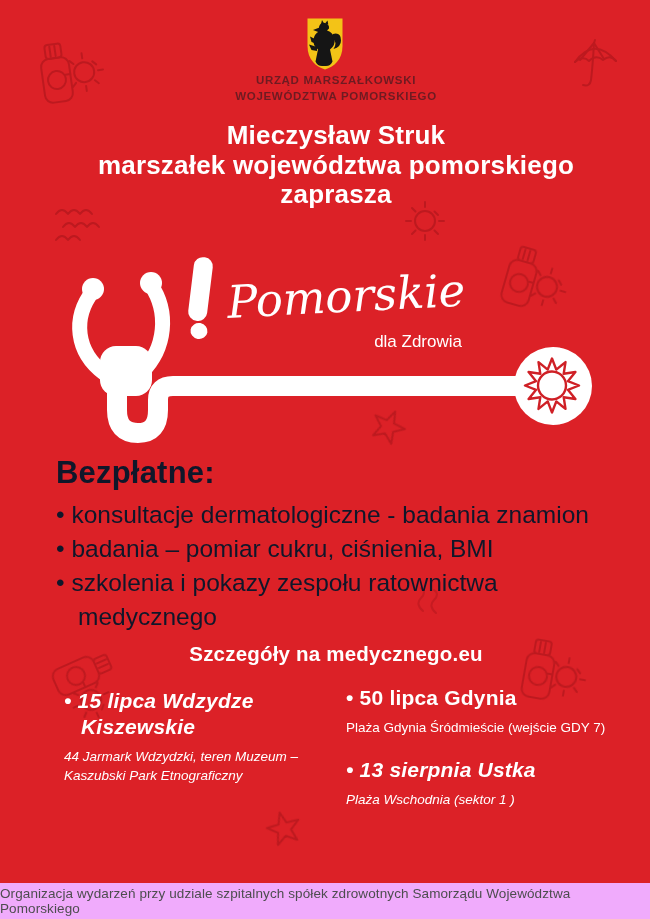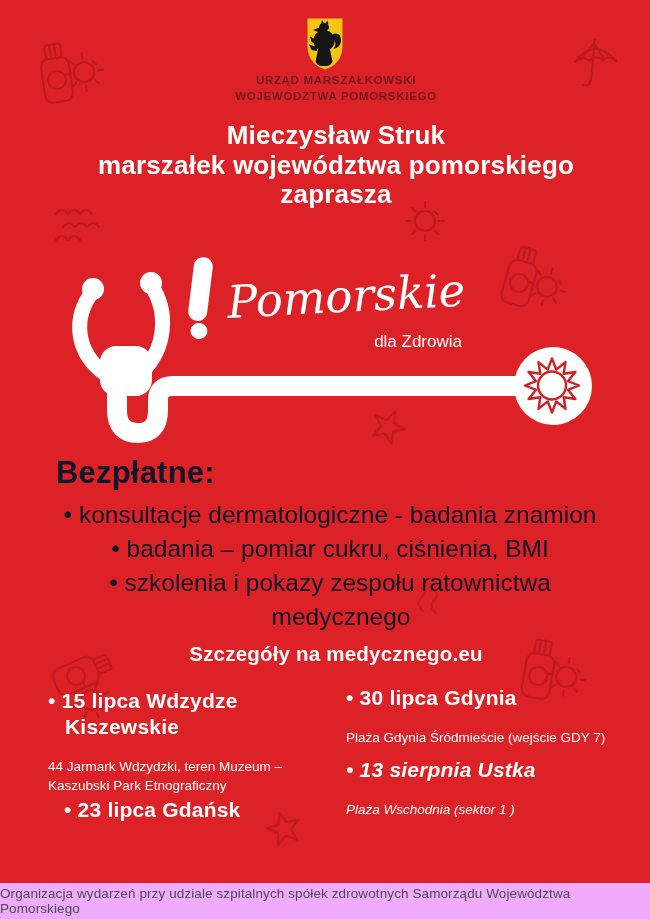--- a/index.html
+++ b/index.html
@@ -17,34 +17,34 @@
   .org-line{left:0;width:650px;text-align:center;color:#6E1B22;
     font-size:11.5px;font-weight:bold;letter-spacing:.7px;}
   .org1{top:74px;} .org2{top:90px;}
   .invite{left:0;top:121px;width:650px;text-align:center;color:#fff;
     font-size:26px;font-weight:600;line-height:29.5px;letter-spacing:.2px;}
 
   
   .free{left:45px;top:455px;width:560px;color:#0f172a;}
   .free h2{margin:0;font-size:31px;font-weight:600;letter-spacing:.2px;}
   .free ul{list-style:none;margin:7px 0 0 0;padding:0;width:548px;}
-  .free li{font-size:24.5px;line-height:34px;padding-left:22px;text-indent:-22px;text-align:center;}
+  .free li{font-size:24.5px;line-height:34px;padding-left:22px;text-indent:-22px;}
   .free li::before{content:"\2022\00a0";}
 
   
   .details{left:0;top:642px;width:650px;text-align:center;color:#fff;
     font-size:20.5px;font-weight:bold;letter-spacing:.2px;}
 
   
   .event{color:#fff;}
   .ev-title{font-size:21px;font-weight:bold;line-height:26px;
     padding-left:17px;text-indent:-17px;letter-spacing:.2px;}
   .ev-title::before{content:"\2022\00a0";}
-  .ev-sub{font-size:13.5px;line-height:19px;margin-top:17px;}
-  .ev-0{left:37px;top:688px;width:260px;}
+  .ev-sub{font-size:13.5px;line-height:19px;margin-top:7px;}
+  .ev-0{left:53px;top:688px;width:260px;font-style:italic;}
   .ev-1{left:53px;top:797px;width:260px;}
   .ev-2{left:335px;top:685px;width:295px;}
   .ev-3{left:335px;top:757px;width:295px;font-style:italic;}
 
   
   .footer{position:absolute;left:0;bottom:0;width:650px;height:36px;z-index:3;
     background:#f0abfc;display:flex;align-items:center;justify-content:center;}
   .footer span{color:#4D4D4F;font-size:13.5px;letter-spacing:.1px;}
 </style>
 </head>
@@ -146,24 +146,23 @@
     </ul>
   </div>
 
   <div class="txt details">Szczegóły na medycznego.eu</div>
 
   <div class="txt event ev-0">
     <div class="ev-title">15 lipca Wdzydze Kiszewskie</div>
     <div class="ev-sub">44 Jarmark Wdzydzki, teren Muzeum – Kaszubski Park Etnograficzny</div>
   </div>
   <div class="txt event ev-1">
-    <div class="ev-title">23 lipca Gdańsk</div>
   </div>
   <div class="txt event ev-2">
-    <div class="ev-title">30 lipca Gdynia</div>
+    <div class="ev-title">50 lipca Gdynia</div>
     <div class="ev-sub">Plaża Gdynia Śródmieście (wejście GDY 7)</div>
   </div>
   <div class="txt event ev-3">
     <div class="ev-title">13 sierpnia Ustka</div>
     <div class="ev-sub">Plaża Wschodnia (sektor 1 )</div>
   </div>
 
   <div class="footer">
     <span>Organizacja wydarzeń przy udziale szpitalnych spółek zdrowotnych Samorządu Województwa Pomorskiego</span>
   </div>

